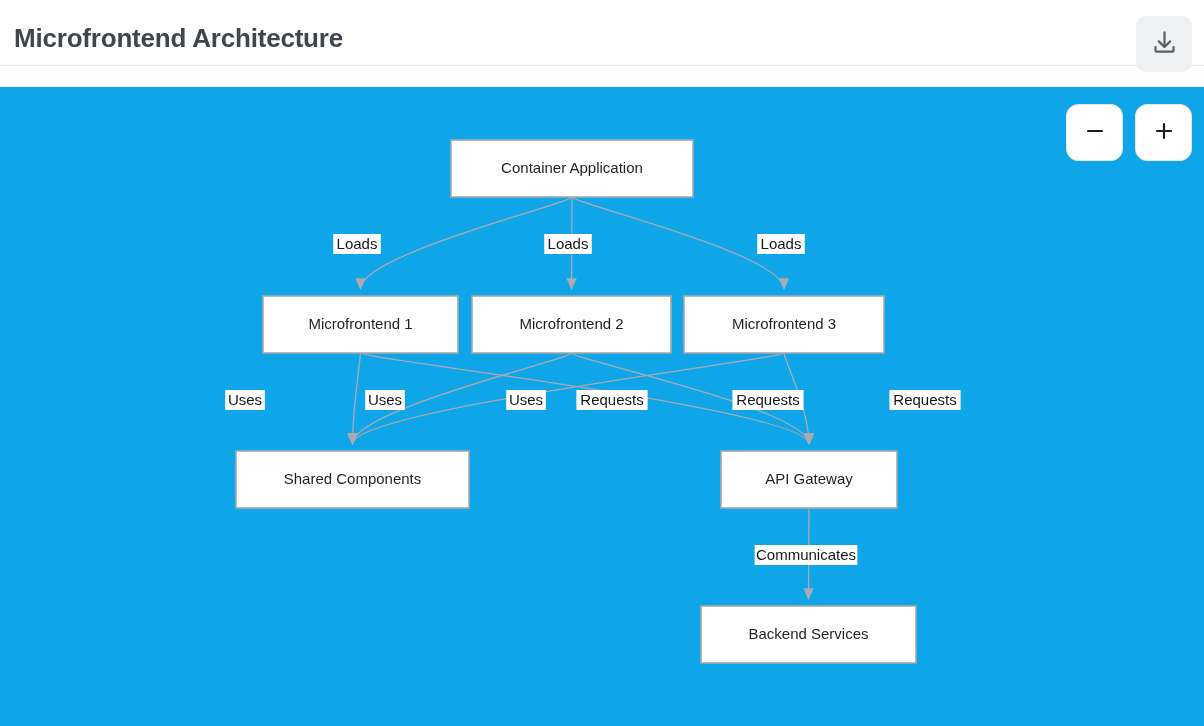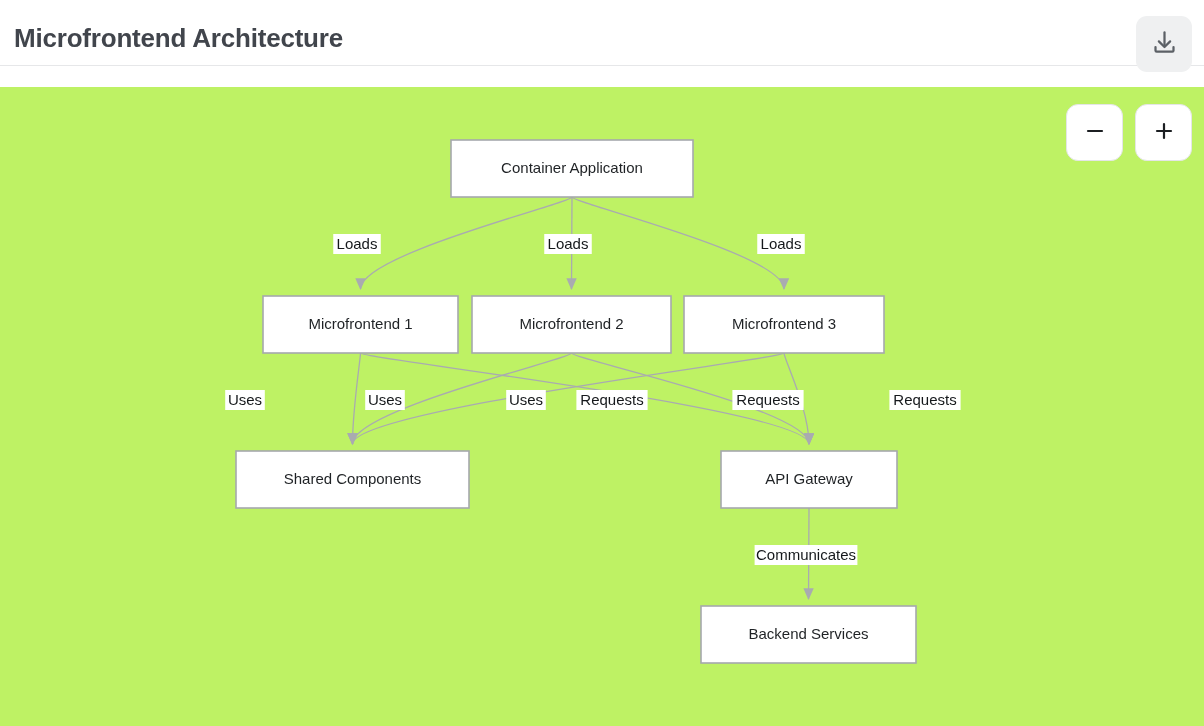--- a/index.html
+++ b/index.html
@@ -75,21 +75,21 @@
     padding: 0;
   }
 
   
   .canvas {
     position: absolute;
     left: 0;
     top: 87px;
     width: 1204px;
     height: 639px;
-    background: #bef264;
+    background: #0ea5e9;
     overflow: hidden;
   }
   svg.flow { display: block; }
 
   .node-rect {
     fill: #ffffff;
     stroke: #a6a8ad;
     stroke-width: 1.6;
   }
   .node-label {

